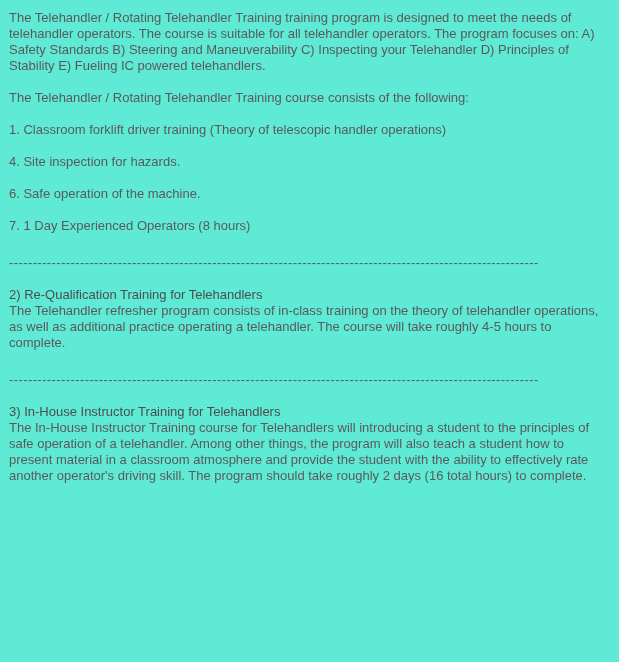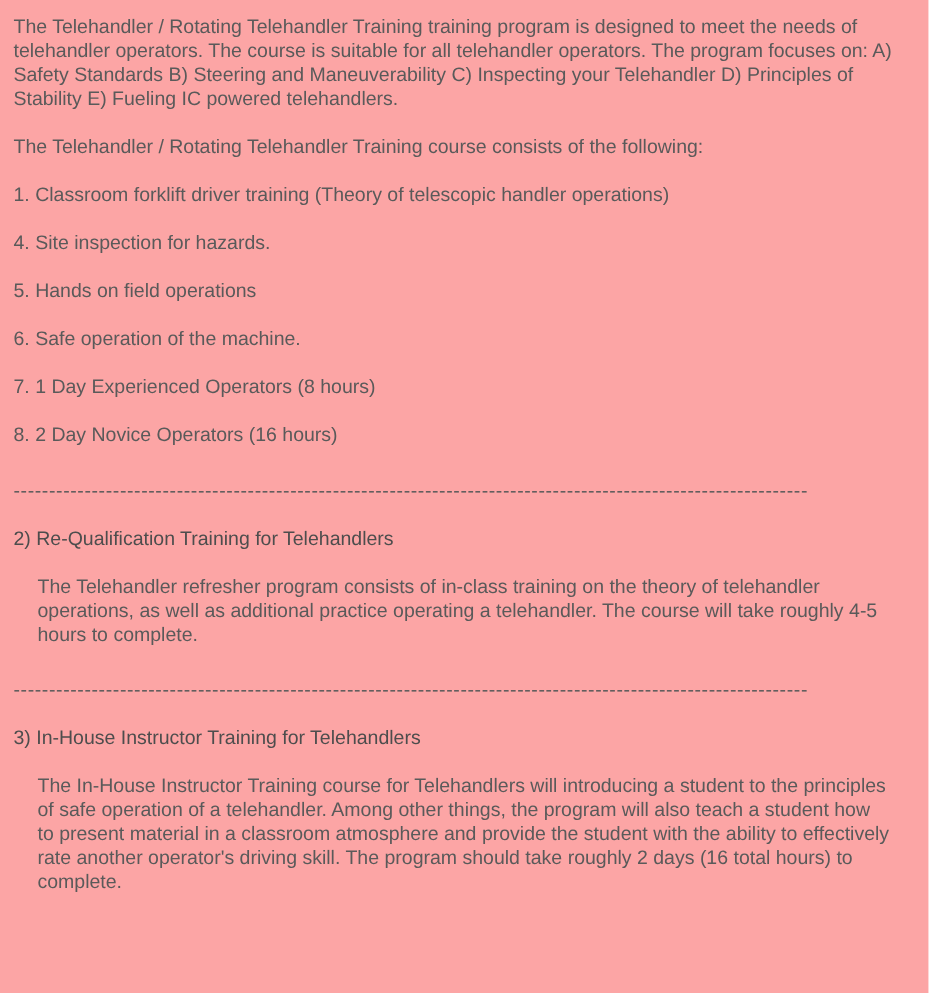--- a/index.html
+++ b/index.html
@@ -9,35 +9,35 @@
   }
   .doc {
     box-sizing: border-box;
     width: 619px;
     height: 662px;
     padding: 10px 9px 12px 9px;
     font-family: "Liberation Sans", sans-serif;
     font-size: 13px;
     line-height: 16px;
     color: #5a5a5a;
-    background: #fca5a5;
+    background: #5eead4;
     overflow: hidden;
   }
   .doc p {
     margin: 16px 0;
   }
   .doc p.first {
     margin-top: 0;
   }
   .heading {
     font-weight: bold;
     color: #4d4d4d;
   }
   .tight {
-    margin: 16px !important;
+    margin: 0 !important;
   }
   .section-heading {
     margin: 16px 0 0 0 !important;
     font-weight: normal;
     color: #4d4d4d;
   }
   .divider {
     margin: 21px 0 12px 0 !important;
     white-space: nowrap;
     overflow: hidden;
@@ -50,24 +50,22 @@
 
 <div class="doc">
 
   <p class="first">The Telehandler / Rotating Telehandler Training training program is designed to meet the needs of telehandler operators. The course is suitable for all telehandler operators. The program focuses on: A) Safety Standards B) Steering and Maneuverability C) Inspecting your Telehandler D) Principles of Stability E) Fueling IC powered telehandlers.</p>
 
 
   <p>The Telehandler / Rotating Telehandler Training course consists of the following:</p>
 
   <p>1. Classroom forklift driver training (Theory of telescopic handler operations)</p>
   <p>4. Site inspection for hazards.</p>
-  <p>5. Hands on field operations</p>
   <p>6. Safe operation of the machine.</p>
   <p>7. 1 Day Experienced Operators (8 hours)</p>
-  <p>8. 2 Day Novice Operators (16 hours)</p>
 
   <p class="divider">----------------------------------------------------------------------------------------------------------------</p>
 
   <p class="section-heading">2) Re-Qualification Training for Telehandlers</p>
   <p class="tight">The Telehandler refresher program consists of in-class training on the theory of telehandler operations, as well as additional practice operating a telehandler. The course will take roughly 4-5 hours to complete.</p>
 
   <p class="divider">----------------------------------------------------------------------------------------------------------------</p>
 
   <p class="section-heading">3) In-House Instructor Training for Telehandlers</p>
   <p class="tight">The In-House Instructor Training course for Telehandlers will introducing a student to the principles of safe operation of a telehandler. Among other things, the program will also teach a student how to present material in a classroom atmosphere and provide the student with the ability to effectively rate another operator's driving skill. The program should take roughly 2 days (16 total hours) to complete.</p>

